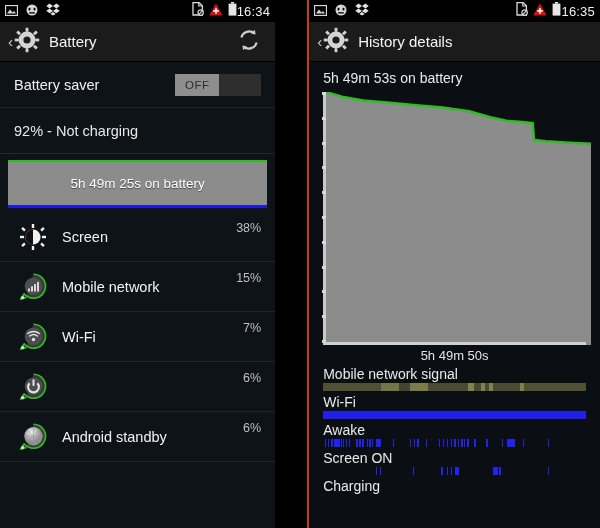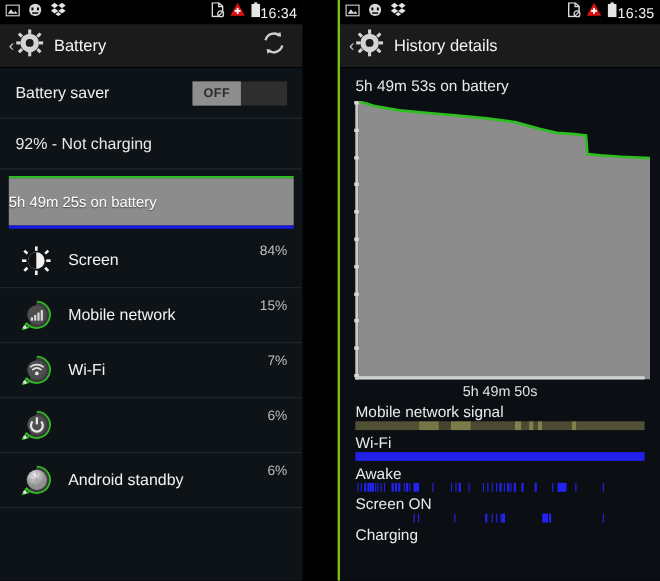--- a/index.html
+++ b/index.html
@@ -4,21 +4,21 @@
 <style>
   * { box-sizing: border-box; margin: 0; padding: 0; }
   html, body {
     width: 600px; height: 528px;
     background: #000;
     font-family: "Liberation Sans", sans-serif;
     overflow: hidden;
   }
   .screens { display: flex; width: 600px; height: 528px; }
   .phone { position: relative; width: 282px; height: 528px; background: #0d1117; overflow: hidden; }
-  .phone.right { width: 300px; border-left: 2px solid #84cc16; margin-left: 32px; }
+  .phone.right { width: 300px; border-left: 2px solid #c2410c; margin-left: 32px; }
 
   
   .statusbar {
     height: 22px; background: #000;
     display: flex; align-items: center;
     padding: 0 5px; position: relative;
   }
   .sb-left { display: flex; align-items: center; gap: 8px; }
   .sb-right { display: flex; align-items: center; gap: 5px; margin-left: auto; }
   .sb-time { color: #f2f2f2; font-size: 13px; letter-spacing: 0.2px; }
@@ -41,35 +41,35 @@
     height: 46px; display: flex; align-items: center;
     padding: 0 14px; border-bottom: 1px solid #23282d;
   }
   .row-saver .lbl { color: #f0f0f0; font-size: 14.5px; }
   .toggle {
     margin-left: auto; width: 86px; height: 22px;
     background: #2e2e2e; display: flex; align-items: center;
   }
   .toggle .thumb {
     width: 44px; height: 22px; background: #8e8e8e;
-    color: #2b2b2b; font-size: 11.5px; font-weight: bold;
+    color: #2b2b2b; font-size: 11.5px; font-weight: normal;
     display: flex; align-items: center; justify-content: center;
     letter-spacing: 0.5px;
   }
   .row-status {
     height: 46px; display: flex; align-items: center;
     padding: 0 14px; border-bottom: 1px solid #23282d;
   }
   .row-status .txt { color: #e8e8e8; font-size: 14.5px; }
 
   .histbar { position: relative; margin: 6px 8px 0 8px; height: 48px; }
   .histbar .greenline { position: absolute; left: 0; right: 0; top: 0; height: 2px; background: #2fbe22; }
   .histbar .body {
     position: absolute; left: 0; right: 0; top: 2px; bottom: 3px;
-    background: #8c8c8c; display: flex; align-items: center; justify-content: flex-start;
+    background: #8c8c8c; display: flex; align-items: center; justify-content: center;
   }
   .histbar .body span {
     color: #ffffff; font-size: 13.5px; text-shadow: 0 1px 1px rgba(0,0,0,.5);
   }
   .histbar .blueline { position: absolute; left: 0; right: 0; bottom: 0; height: 3px; background: #1a19e0; }
 
   .applist { margin-top: 4px; }
   .approw {
     height: 50px; display: flex; align-items: center;
     padding: 0 14px 0 12px; border-bottom: 1px solid #22272c;
@@ -228,21 +228,21 @@
                   <rect x="23" y="12.8" width="4" height="2.4"></rect>
                   <rect x="3.3" y="4.2" width="2.4" height="4" transform="rotate(-45 4.5 6.2)"></rect>
                   <rect x="22.3" y="4.2" width="2.4" height="4" transform="rotate(45 23.5 6.2)"></rect>
                   <rect x="3.3" y="19.8" width="2.4" height="4" transform="rotate(45 4.5 21.8)"></rect>
                   <rect x="22.3" y="19.8" width="2.4" height="4" transform="rotate(-45 23.5 21.8)"></rect>
                 </g>
                 <path d="M14 6.4 A7.6 7.6 0 0 0 14 21.6 Z" fill="#111"></path>
               </svg>
             </span>
             <span class="meta"><span class="name">Screen</span><span class="track"><span class="fill" style="width:41%"></span></span></span>
-            <span class="pct">84%</span>
+            <span class="pct">38%</span>
           </div>
           <div class="approw">
             <span class="iconwrap">
               <svg width="30" height="30" viewBox="0 0 30 30">
                 <path d="M15.5 2.2 A12 12 0 1 1 6.2 21.8 L2.6 27.2 L8.4 25.4" fill="#3a3a3a" stroke="#2fbe22" stroke-width="1.6" stroke-linejoin="round"></path>
                 <circle cx="4.6" cy="25.6" r="1.6" fill="#e0e0e0"></circle>
                 <circle cx="15.5" cy="14.2" r="8.8" fill="#4e4e4e"></circle>
                 <g fill="#d8d8d8">
                   <rect x="10" y="16.5" width="2" height="3"></rect>
                   <rect x="13" y="14.3" width="2" height="5.2"></rect>

